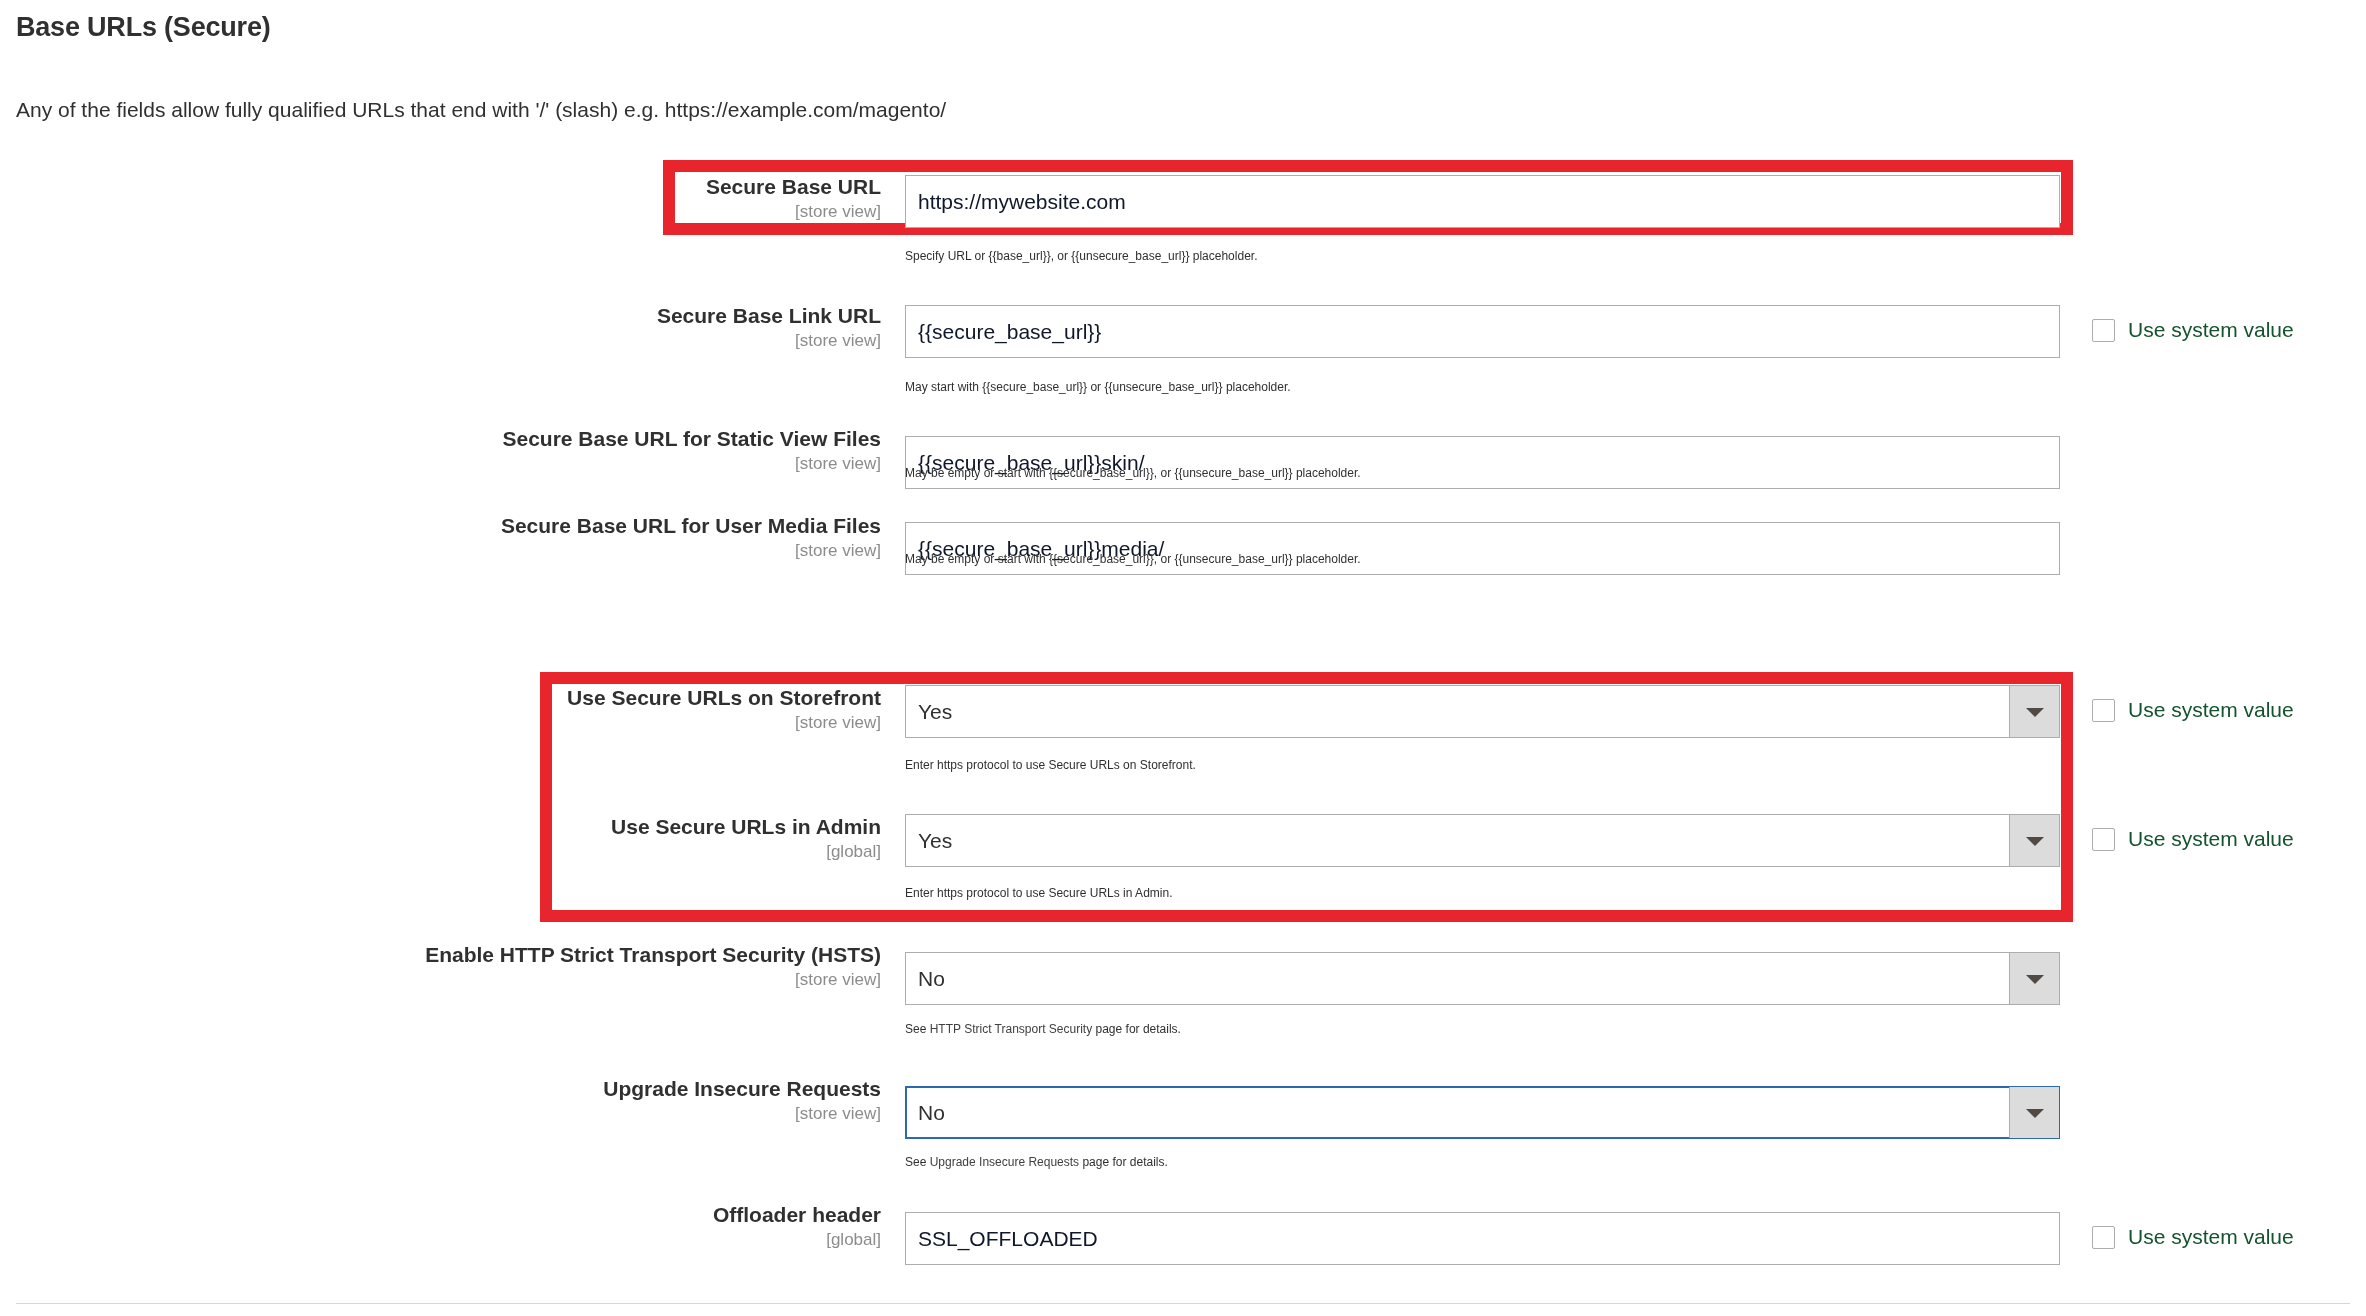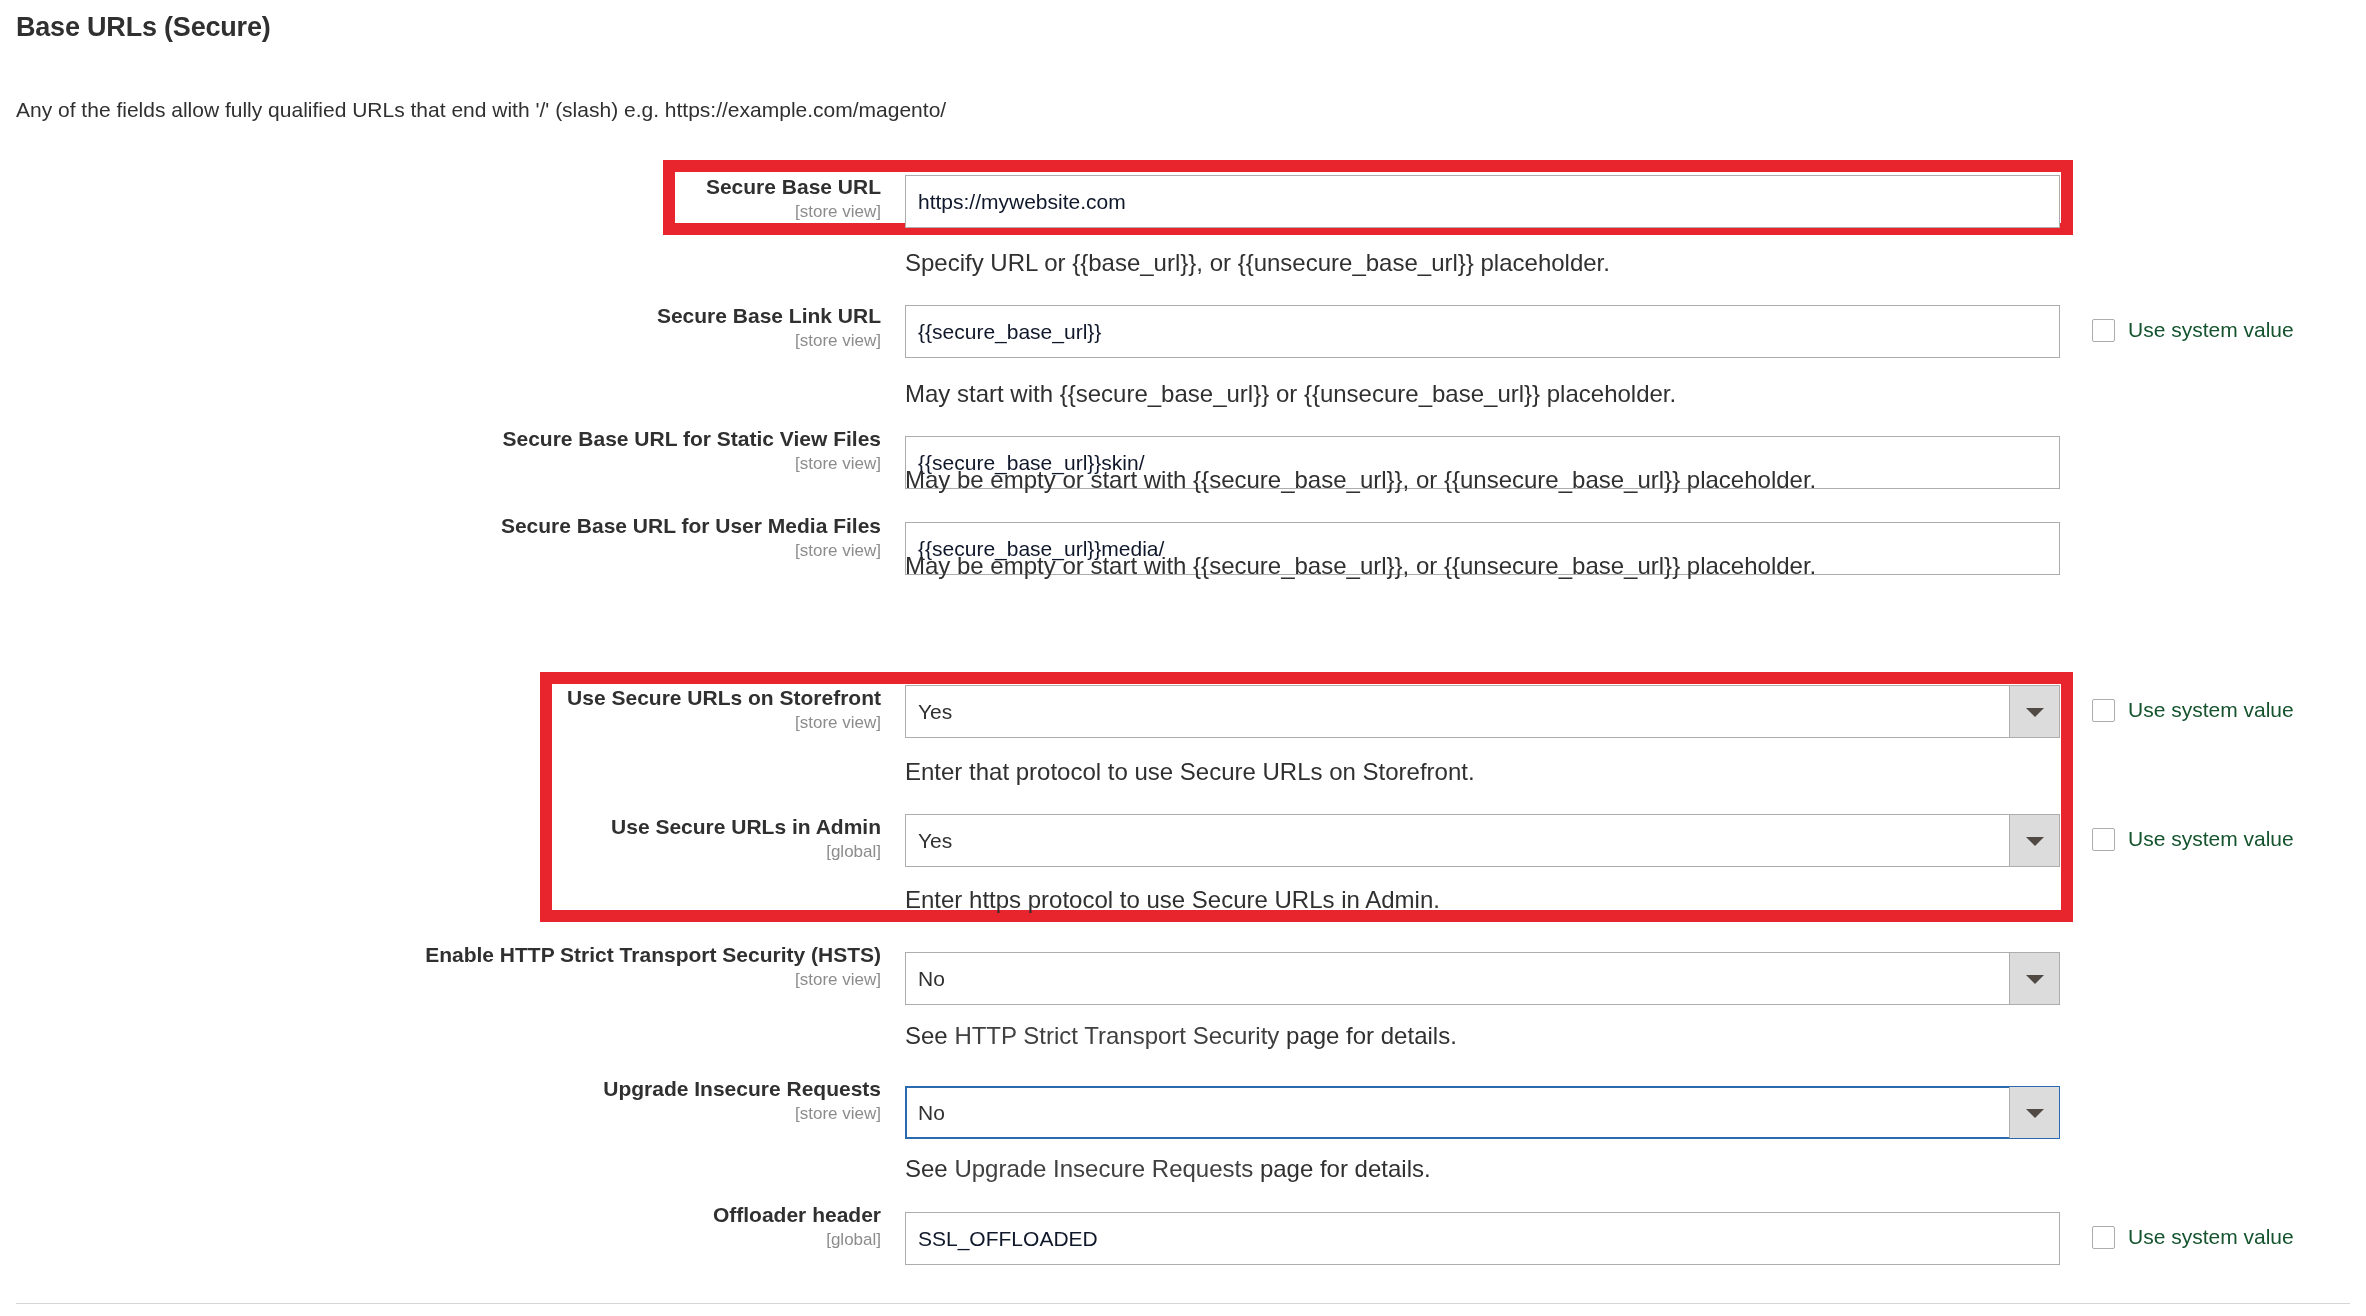--- a/index.html
+++ b/index.html
@@ -135,21 +135,21 @@
     margin-top: -4px;
     width: 0; height: 0;
     border-left: 9px solid transparent;
     border-right: 9px solid transparent;
     border-top: 9px solid #514943;
   }
 
   .hint {
     position: absolute;
     left: 905px;
-    font-size: 24px;
+    font-size: 12px;
     color: #303030;
     white-space: nowrap;
   }
   .hint a {
     color: #404040;
     text-decoration: none;
   }
 
   
   .usesys {
@@ -253,21 +253,21 @@
         <div class="label-col" style="top: 685px;">
           <div class="label-main">Use Secure URLs on Storefront</div>
           <div class="label-scope">[store view]</div>
         </div>
         <div class="control-col" style="top: 685px;">
           <div class="select-wrap">
             <span class="select-value">Yes</span>
             <span class="select-arrow-box"></span>
           </div>
         </div>
-        <div class="hint" style="top: 758px;"><span>Enter that protocol to use Secure URLs on Storefront.</span></div>
+        <div class="hint" style="top: 758px;"><span>Enter https protocol to use Secure URLs on Storefront.</span></div>
         <div class="usesys" style="top: 698px;">
           <span class="box"></span>
           <span class="cap">Use system value</span>
         </div>
       </div>
       <div class="field" style="top: 0px;">
         <div class="label-col" style="top: 814px;">
           <div class="label-main">Use Secure URLs in Admin</div>
           <div class="label-scope">[global]</div>
         </div>

